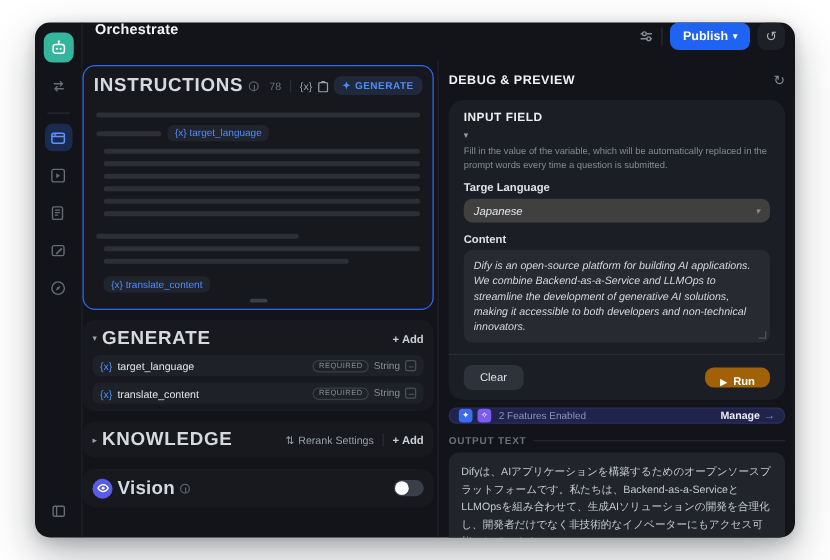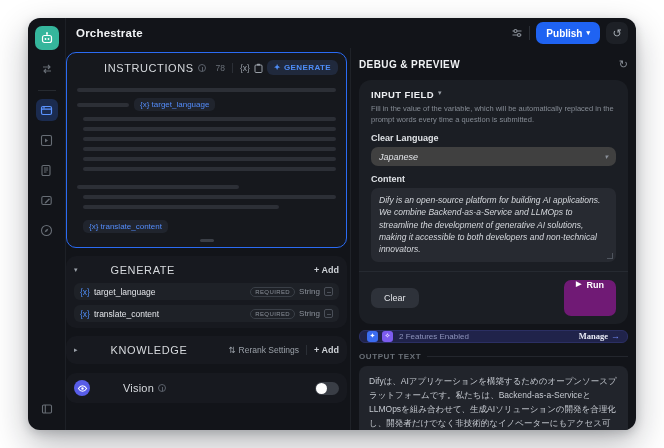--- a/index.html
+++ b/index.html
@@ -13,41 +13,41 @@
   }
   
   .rail { width:38px; flex:0 0 38px; border-right:1px solid #1d2026; display:flex; flex-direction:column; align-items:center; padding:8px 0 10px; }
   .app-icon { width:24px; height:24px; border-radius:7px; background:#35b69c; display:flex; align-items:center; justify-content:center; }
   .rail-icon { width:22px; height:22px; border-radius:6px; display:flex; align-items:center; justify-content:center; color:#676d75; font-size:11px; margin-top:8px; cursor:pointer; }
   .rail-icon.active { background:#1b2b4f; color:#5b93ff; }
   .rail-divider { width:18px; height:1px; background:#262a30; margin-top:10px; }
   .rail-bottom { margin-top:auto; }
   
   .main { flex:1; display:flex; flex-direction:column; min-width:0; }
-  .topbar { height:30px; flex:0 0 30px; display:flex; align-items:center; padding:0 8px 0 10px; gap:6px; }
+  .topbar { height:30px; flex:0 0 30px; display:flex; align-items:flex-start; padding:0 8px 0 10px; gap:6px; }
   .app-title { font-size:11.5px; font-weight:bold; color:#f2f4f6; letter-spacing:.2px; }
   .topbar-right { margin-left:auto; display:flex; align-items:center; gap:6px; }
   .model-pill { height:20px; display:flex; align-items:center; gap:4px; background:#1d2026; border:1px solid #272b32; border-radius:10px; padding:0 7px 0 4px; cursor:pointer; }
   .model-logo { width:13px; height:13px; border-radius:50%; background:#22b8cf; display:flex; align-items:center; justify-content:center; color:#eafcff; font-size:8px; }
   .model-name { font-size:9px; font-weight:bold; color:#e8eaee; }
   .mode-badge { font-size:6.5px; color:#969ca5; border:1px solid #3a3f47; border-radius:4px; padding:1px 3px; letter-spacing:.4px; }
   .cap-badge { width:11px; height:11px; border-radius:50%; border:1px solid #3a3f47; color:#7d838c; font-size:6px; display:flex; align-items:center; justify-content:center; }
   .tune-btn { color:#8a9099; font-size:10px; display:flex; align-items:center; cursor:pointer; }
   .v-sep { width:1px; height:14px; background:#2a2e35; }
   .publish-btn { height:22px; background:#1f63f2; border-radius:7px; color:#fff; font-size:10px; font-weight:bold; display:flex; align-items:center; gap:4px; padding:0 10px; cursor:pointer; }
   .publish-btn .chev { font-size:7px; }
   .history-btn { width:22px; height:22px; border-radius:7px; background:#1d2026; color:#aab0b8; font-size:11px; display:flex; align-items:center; justify-content:center; cursor:pointer; }
   
   .content { flex:1; display:flex; min-height:0; }
   .left-col { width:285px; flex:0 0 285px; border-right:1px solid #1f2228; padding:4px 3px 0 0; }
   .right-col { flex:1; min-width:0; padding:0 8px; display:flex; flex-direction:column; }
   
   .instr-panel { height:196px; border:1.5px solid #2b6bf3; border-radius:10px; background:#16181d; display:flex; flex-direction:column; overflow:hidden; }
   .instr-header { display:flex; align-items:center; gap:4px; padding:7px 8px 5px; }
-  .sec-title { font-size:11px; font-weight:normal; color:#d6d9dd; letter-spacing:.6px;margin-left:29px; }
+  .sec-title { font-size:15px; font-weight:bold; color:#d6d9dd; letter-spacing:.6px; }
   .info-dot { width:8px; height:8px; border:1px solid #5a606a; border-radius:50%; position:relative; }
   .info-dot::after { content:""; position:absolute; left:3px; top:2px; width:1px; height:4px; background:#5a606a; }
   .instr-header .spacer, .row-spacer { flex:1; }
   .count { font-size:8.5px; color:#6a7078; }
   .tiny-sep { width:1px; height:10px; background:#2b2f36; margin:0 3px; }
   .vx { font-size:8.5px; color:#9aa0a8; }
   .icon-btn { color:#9aa0a8; display:flex; align-items:center; cursor:pointer; }
   .generate-btn { display:flex; align-items:center; gap:3px; background:#20293c; border-radius:6px; padding:3px 7px; color:#4e8df7; font-size:8px; font-weight:bold; letter-spacing:.4px; cursor:pointer; }
   .instr-body { flex:1; padding:8px 10px 0; position:relative; }
   .bar { height:4px; border-radius:2px; background:#2c2f36; margin-bottom:6px; }
@@ -71,40 +71,40 @@
   .type-icon::after { content:""; position:absolute; left:2px; top:3.5px; width:4px; height:1px; background:#4a4f58; }
   .rerank { display:flex; align-items:center; gap:3px; font-size:8.5px; color:#9aa0a8; cursor:pointer; }
   .vision-icon { width:16px; height:16px; border-radius:50%; background:#585de8; display:flex; align-items:center; justify-content:center; }
   .toggle { width:24px; height:13px; border-radius:7px; background:#3a3e46; position:relative; cursor:pointer; }
   .toggle .knob { position:absolute; left:1px; top:1px; width:11px; height:11px; border-radius:50%; background:#fdfdfd; }
   
   .debug-head { display:flex; align-items:center; margin-top:10px;gap:17px; }
   .debug-title { font-size:10px; font-weight:bold; color:#f0f2f4; letter-spacing:.4px; }
   .refresh-btn { margin-left:auto; color:#8a9099; font-size:11px; cursor:pointer; }
   .input-card { margin-top:9px; background:#1b1e24; border-radius:12px; padding:9px 12px 8px; }
-  .if-title-row { display:flex; align-items:flex-start; gap:4px; cursor:pointer; }
+  .if-title-row { display:flex; align-items:flex-start; gap:4px; cursor:pointer;flex-direction:column; }
   .if-title { font-size:9.5px; font-weight:bold; color:#eceef1; letter-spacing:.4px; }
   .if-desc { margin-top:4px; font-size:7.5px; line-height:1.4; color:#858b94; }
   .field-label { margin-top:8px; font-size:9px; font-weight:bold; color:#dfe2e6; }
   .select { margin-top:4px; height:19px; background:#404040; border-radius:7px; display:flex; align-items:center; padding:0 8px; cursor:pointer;font-style:italic; }
   .select-value { font-size:9px; color:#e4e6ea; }
   .select .chev { margin-left:auto; font-size:7px; color:#8a9099; }
   .textarea { margin-top:4px; background:#272a31; border-radius:7px; padding:6px 8px; font-size:8.5px; line-height:1.45; color:#d5d8dd; position:relative; min-height:52px; cursor:text;font-style:italic; }
   .resize-corner { position:absolute; right:3px; bottom:3px; width:6px; height:6px; border-right:1px solid #5a606a; border-bottom:1px solid #5a606a; opacity:.8; }
   .card-divider { height:1px; background:#262a31; margin:9px -12px 0; }
   .btn-row { display:flex; align-items:center; margin-top:8px; }
   .clear-btn { height:20px; background:#2e323a; border-radius:7px; color:#e2e4e8; font-size:9px; display:flex; align-items:center; padding:0 13px; cursor:pointer; }
-  .run-btn { margin-left:auto; height:36px; background:#701a75; border-radius:7px; color:#fff; font-size:9px; font-weight:bold; display:flex; align-items:flex-start; gap:5px; padding:0 12px; cursor:pointer; }
+  .run-btn { margin-left:auto; height:16px; background:#a16207; border-radius:7px; color:#fff; font-size:9px; font-weight:bold; display:flex; align-items:flex-end; gap:5px; padding:0 12px; cursor:pointer; }
   .run-btn .play { font-size:7px; }
   .features-bar { margin-top:6px; height:18px; background:#20234a; border:1px solid #2b2f63; border-radius:6px; display:flex; align-items:center; gap:4px; padding:0 7px; cursor:pointer; }
   .feat-icon { width:11px; height:11px; border-radius:3px; display:flex; align-items:center; justify-content:center; color:#fff; font-size:7px; }
   .feat-icon.blue { background:#3b6cf0; }
   .feat-icon.purple { background:#7c5cf0; }
   .features-text { font-size:8px; color:#8d93bb; margin-left:2px; }
-  .manage { margin-left:auto; font-size:8.5px; font-weight:bold; color:#e9ebf6; display:flex; align-items:flex-start; gap:3px;font-family:Liberation Serif, serif; }
+  .manage { margin-left:auto; font-size:8.5px; font-weight:bold; color:#e9ebf6; display:flex; align-items:flex-start; gap:3px; }
   .manage .arrow { color:#6f86f0; font-size:9px; }
   .output-label-row { display:flex; align-items:center; margin-top:9px; gap:6px; }
   .output-label { font-size:8px; font-weight:bold; color:#6a7078; letter-spacing:.6px; }
   .output-rule { flex:1; height:1px; background:#23262d; }
   .output-card { margin-top:5px; background:#21242b; border-radius:8px; padding:8px 10px; font-size:8.5px; line-height:1.65; color:#c5c9d0; }
   svg { display:block; }
 </style>
 </head>
 <body>
 
@@ -302,21 +302,21 @@
             <span class="refresh-btn">↻</span>
           </div>
 
           <div class="input-card">
             <div class="if-title-row">
               <span class="if-title">INPUT FIELD</span>
               <span class="chev-sm">▾</span>
             </div>
             <div class="if-desc">Fill in the value of the variable, which will be automatically replaced in the prompt words every time a question is submitted.</div>
 
-            <div class="field-label">Clear Language</div>
+            <div class="field-label">Targe Language</div>
             <div class="select">
               <span class="select-value">Japanese</span>
               <span class="chev">▾</span>
             </div>
 
             <div class="field-label">Content</div>
             <div class="textarea">
               <span>Dify is an open-source platform for building AI applications. We combine Backend-as-a-Service and LLMOps to streamline the development of generative AI solutions, making it accessible to both developers and non-technical innovators.</span>
               <span class="resize-corner"></span>
             </div>

